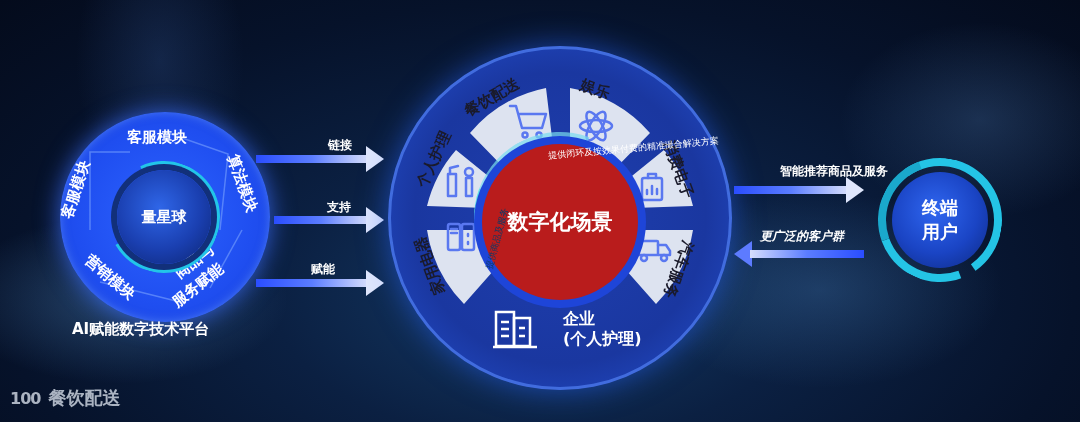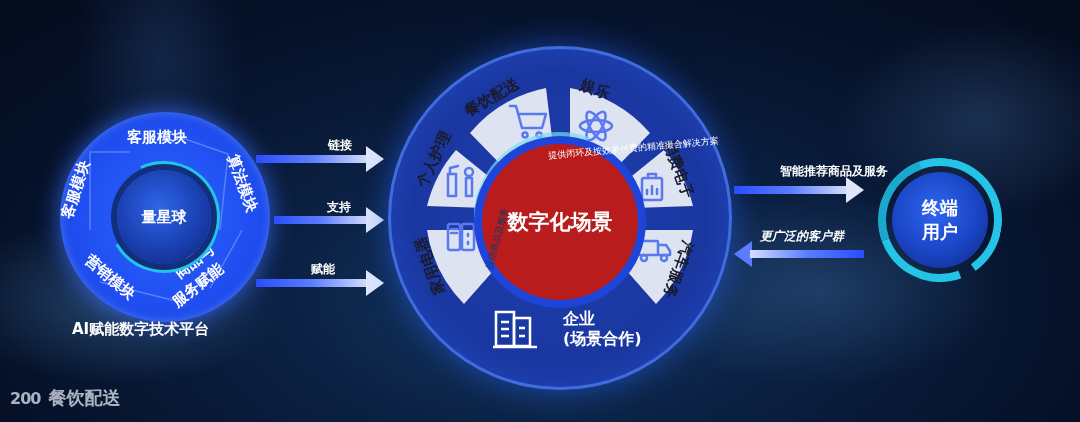--- a/index.html
+++ b/index.html
@@ -174,21 +174,21 @@
 <div class="abs enterprise">
   <svg width="46" height="42" viewBox="0 0 46 42">
     <g stroke="#fff" stroke-width="2.5" fill="none">
       <rect x="3" y="4" width="18" height="34"></rect>
         <rect x="21" y="10" width="16" height="28"></rect>
       <path d="M8 14 L16 14 M8 21 L16 21 M8 28 L16 28 M26 20 L32 20 M26 28 L32 28 M0 39 L44 39"></path>
     </g>
   </svg>
   <div>
     <div class="enterprise-text">企业</div>
-    <div class="enterprise-text">(场景合作)</div>
+    <div class="enterprise-text">(个人护理)</div>
   </div>
 </div>
 
 <div class="arrow-label" style="left:780px;top:163px;">智能推荐商品及服务</div>
 <div class="arrow" style="left:734px;top:177px;width:130px;">
   <div class="bar" style="left:0;width:114px;"></div>
     <div class="head" style="left:112px;"></div>
 </div>
 <div class="arrow-label" style="left:760px;top:228px;font-style:italic;">更广泛的客户群</div>
 <div class="arrow rev" style="left:734px;top:241px;width:130px;">
@@ -199,15 +199,15 @@
 <div class="abs right-arc"></div>
 <div class="abs right-arc2"></div>
 <div class="core right-core">
   <div>
     <div>终端</div>
     <div>用户</div>
   </div>
 </div>
 
 <div class="abs logo">
-  <span class="logo-mark">200</span>
+  <span class="logo-mark">100</span>
   <span class="logo-text">餐饮配送</span>
 </div>
 
 </body></html>

